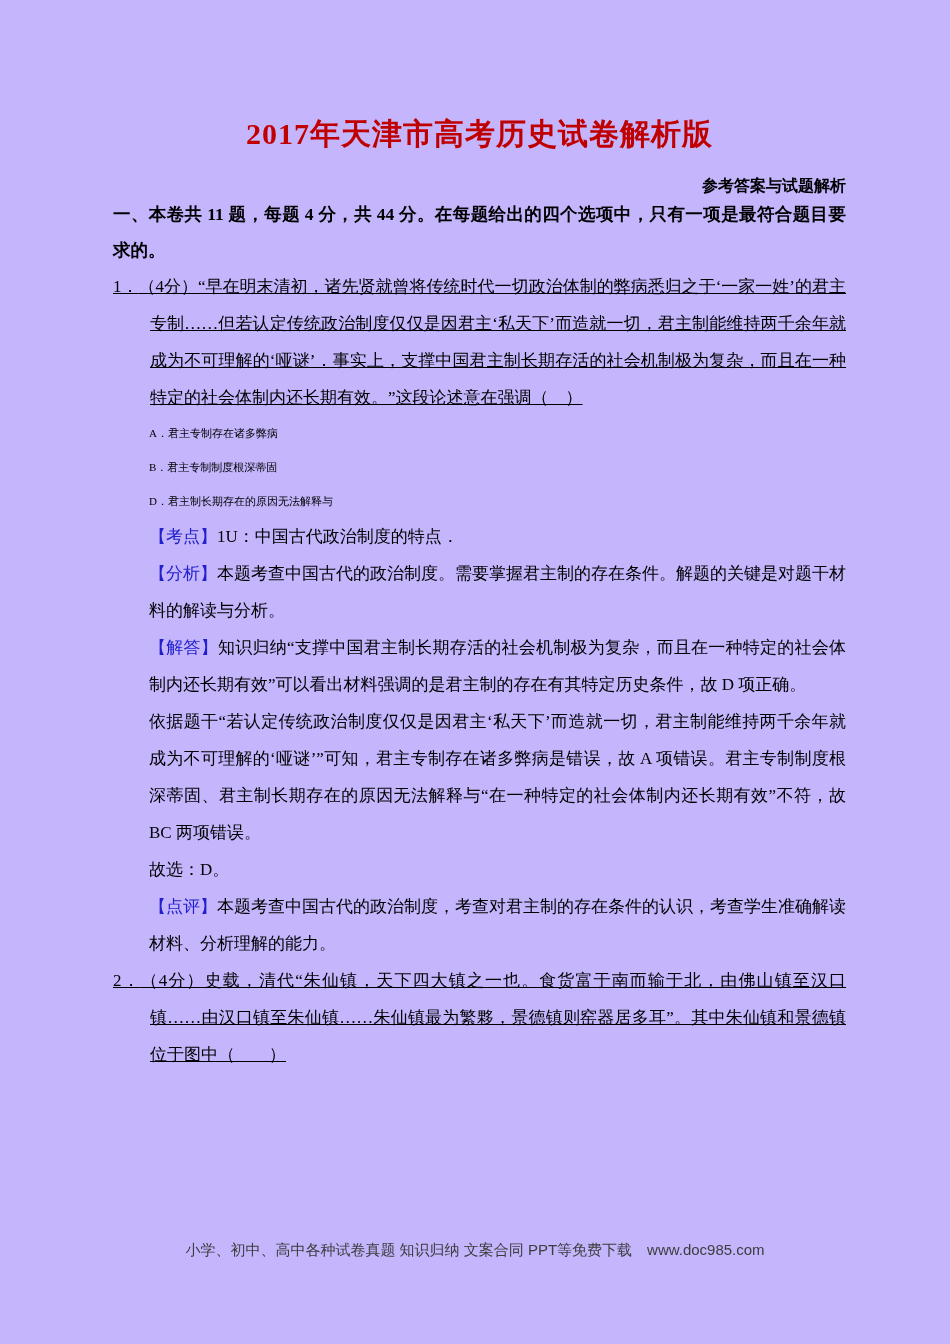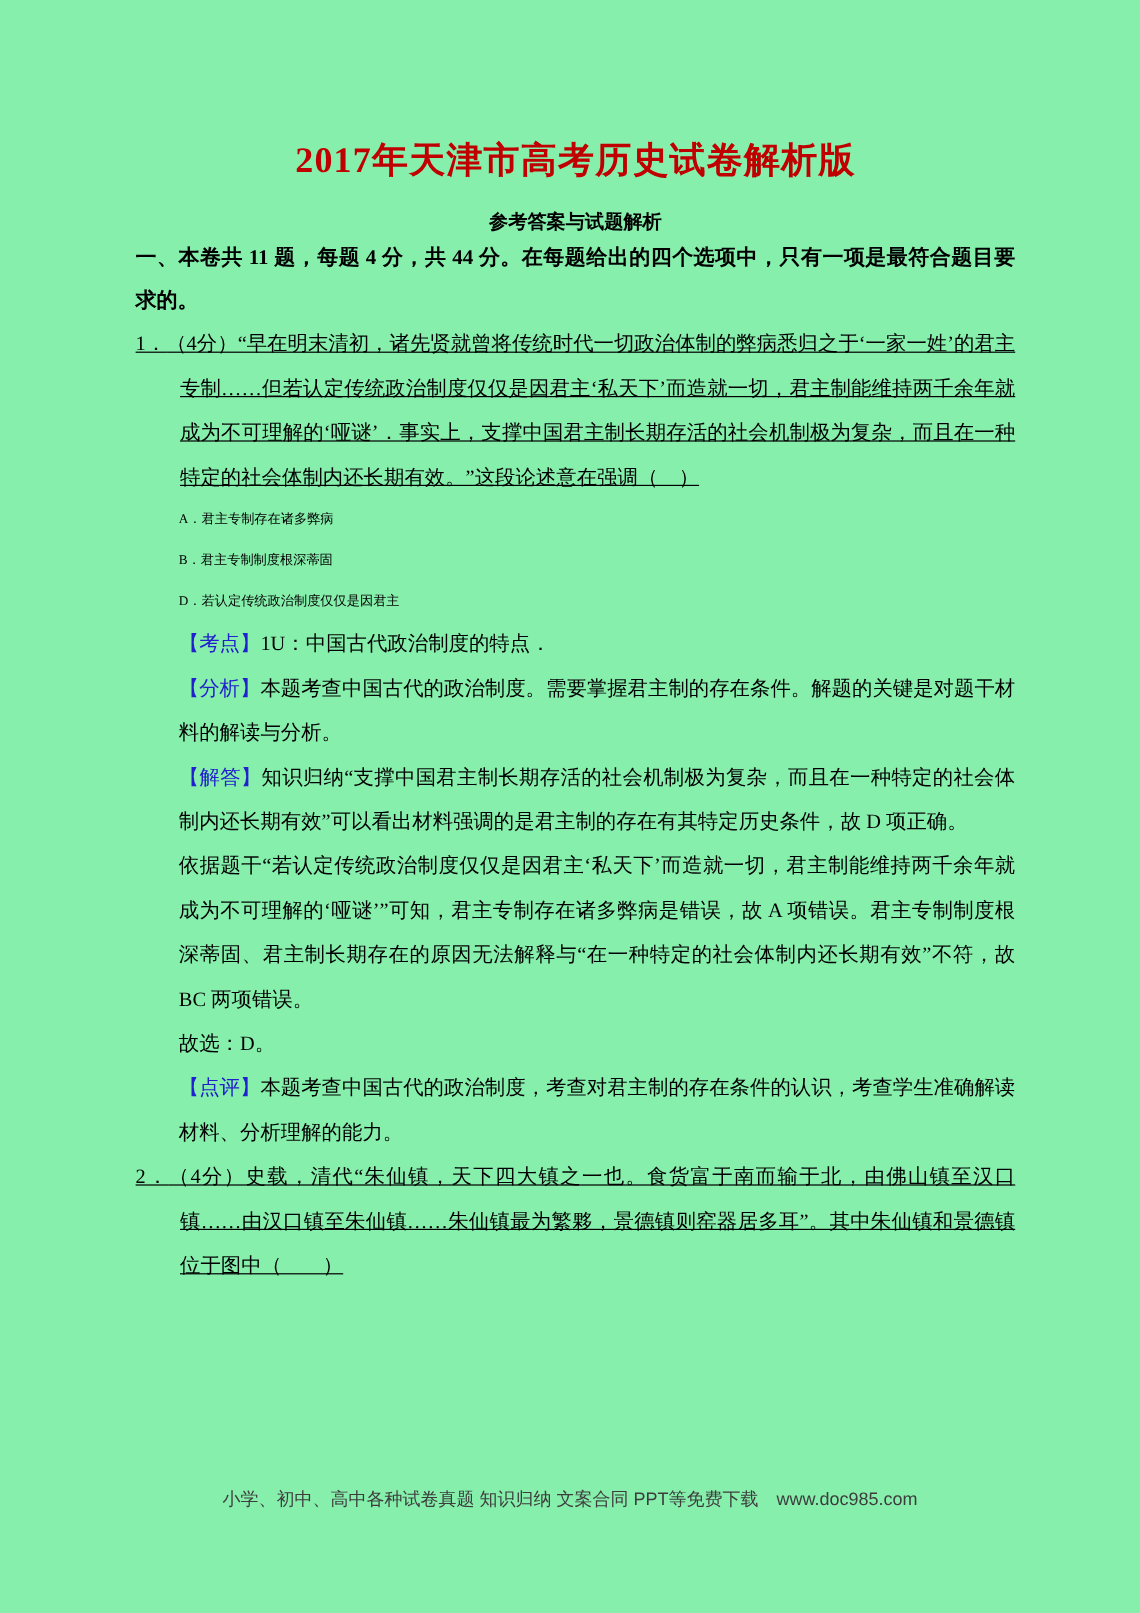--- a/index.html
+++ b/index.html
@@ -1,39 +1,39 @@
 <!DOCTYPE html>
 <html><head>
 <meta charset="utf-8">
 <style>
   html, body { margin: 0; padding: 0; background: #ffffff; }
   .page {
     position: relative;
     width: 950px;
     height: 1344px;
     margin: 0 auto;
-    background: #86efac;
+    background: #c4b5fd;
     font-family: "Liberation Serif", "DejaVu Serif", serif;
     color: #000000;
     overflow: hidden;
     box-sizing: border-box;
     padding: 112px 104px 0 113px;
   }
   .title {
     margin: 0;
     text-align: center;
     font-size: 30px;
     font-weight: bold;
     color: #c00000;
     line-height: 44px;
     letter-spacing: 1px;
   }
   .subtitle {
     margin-top: 20px;
-    text-align: center;
+    text-align: right;
     font-size: 16px;
     font-weight: bold;
     color: #000000;
     line-height: 20px;
   }
   .section-heading {
     font-size: 17.5px;
     font-weight: bold;
     line-height: 36px;
     text-align: justify;
@@ -82,21 +82,21 @@
   <div class="subtitle">参考答案与试题解析</div>
 
   <div class="section-heading">一、本卷共 11 题，每题 4 分，共 44 分。在每题给出的四个选项中，只有一项是最符合题目要求的。</div>
 
   <div class="question">
     <span class="qnum">1．</span><span>（4分）“早在明末清初，诸先贤就曾将传统时代一切政治体制的弊病悉归之于‘一家一姓’的君主专制……但若认定传统政治制度仅仅是因君主‘私天下’而造就一切，君主制能维持两千余年就成为不可理解的‘哑谜’．事实上，支撑中国君主制长期存活的社会机制极为复杂，而且在一种特定的社会体制内还长期有效。”这段论述意在强调（　）</span>
   </div>
 
   <div class="option">A．君主专制存在诸多弊病</div>
   <div class="option">B．君主专制制度根深蒂固</div>
-  <div class="option">D．若认定传统政治制度仅仅是因君主</div>
+  <div class="option">D．君主制长期存在的原因无法解释与</div>
 
   <div class="answer-line">
     <span class="blue-label">【考点】</span><span>1U：中国古代政治制度的特点．</span>
   </div>
 
   <div class="answer-line">
     <span class="blue-label">【分析】</span><span>本题考查中国古代的政治制度。需要掌握君主制的存在条件。解题的关键是对题干材料的解读与分析。</span>
   </div>
 
   <div class="answer-line">

